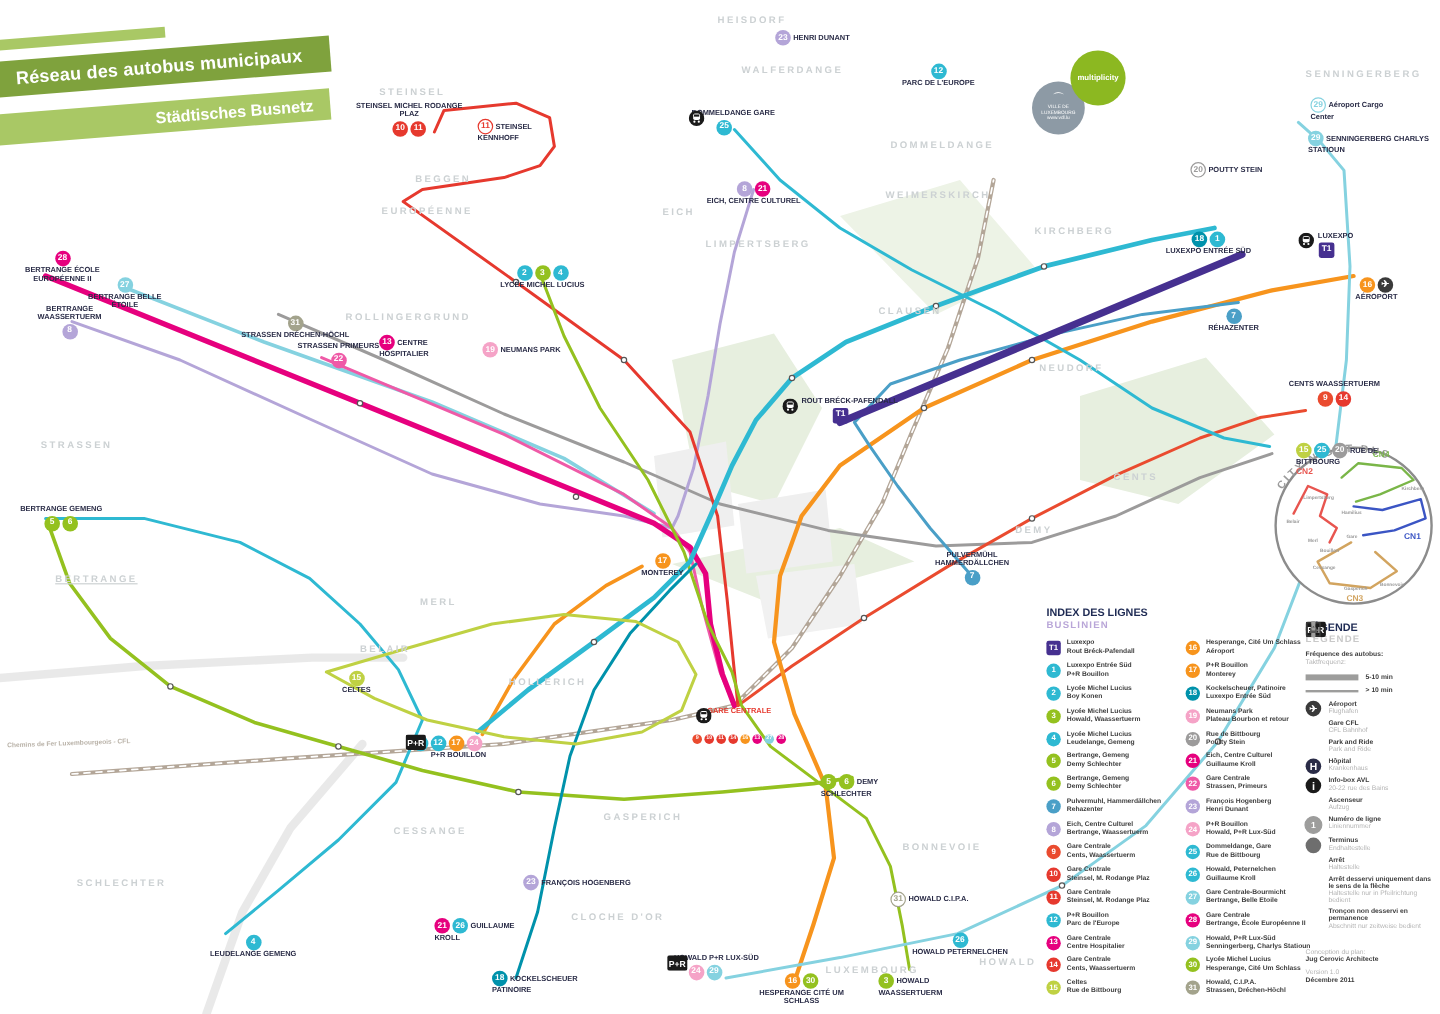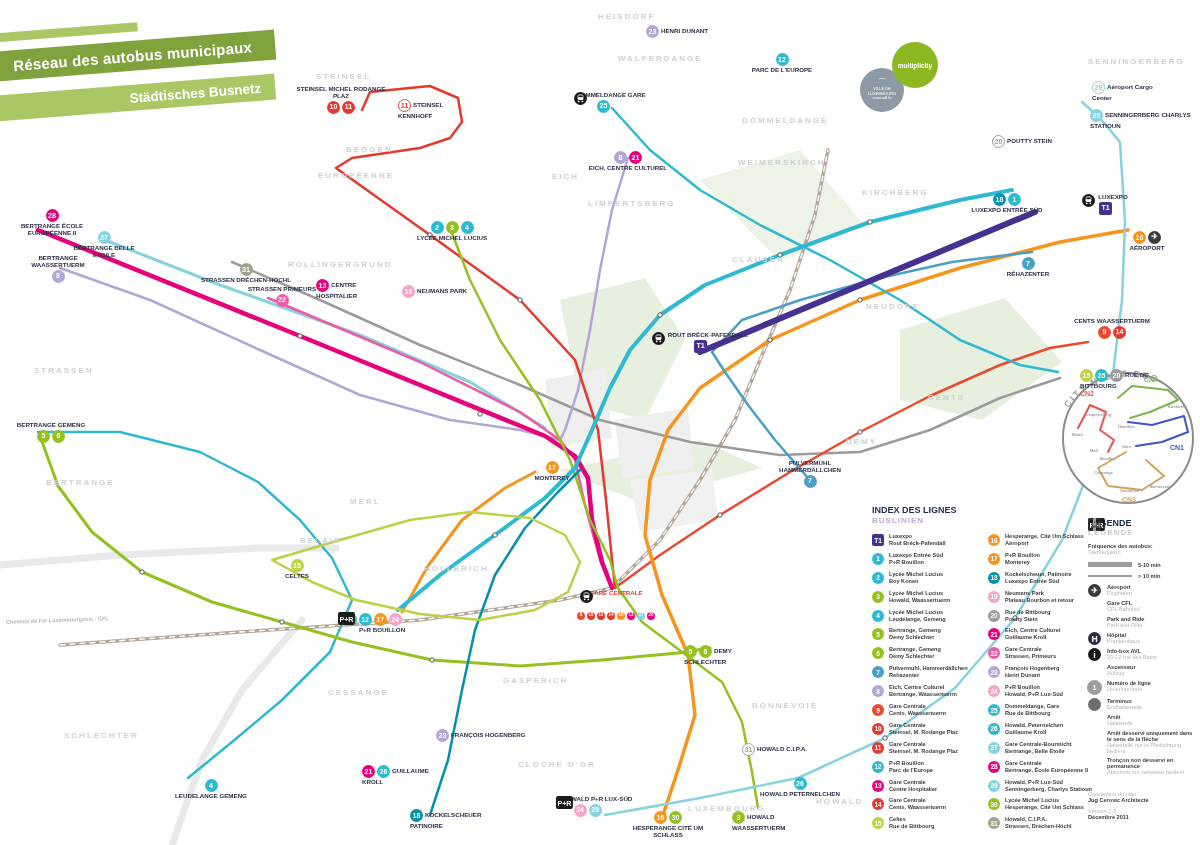--- a/index.html
+++ b/index.html
@@ -561,30 +561,30 @@
       <div class="district" style="left: 346px; top: 145px;">BEGGEN</div>
       <div class="district" style="left: 738px; top: 158px;">WEIMERSKIRCH</div>
       <div class="district" style="left: 318px; top: 171px;">EUROPÉENNE</div>
       <div class="district" style="left: 552px; top: 172px;">EICH</div>
       <div class="district" style="left: 588px; top: 199px;">LIMPERTSBERG</div>
       <div class="district" style="left: 862px; top: 188px;">KIRCHBERG</div>
       <div class="district" style="left: 732px; top: 255px;">CLAUSEN</div>
       <div class="district" style="left: 866px; top: 302px;">NEUDORF</div>
       <div class="district" style="left: 288px; top: 260px;">ROLLINGERGRUND</div>
       <div class="district" style="left: 34px; top: 366px;">STRASSEN</div>
-      <div class="district" style="left: 46px; top: 478px;">BERTRANGE</div>
+      <div class="district" style="left: 46px; top: 478px; text-decoration: underline;">BERTRANGE</div>
       <div class="district" style="left: 350px; top: 497px;">MERL</div>
       <div class="district" style="left: 300px; top: 536px;">BELAIR</div>
       <div class="district" style="left: 424px; top: 564px;">HOLLERICH</div>
       <div class="district" style="left: 846px; top: 437px;">DEMY</div>
       <div class="district" style="left: 928px; top: 393px;">CENTS</div>
       <div class="district" style="left: 328px; top: 688px;">CESSANGE</div>
       <div class="district" style="left: 503px; top: 676px;">GASPERICH</div>
       <div class="district" style="left: 64px; top: 731px;">SCHLECHTER</div>
-      <div class="district" style="left: 518px; top: 760px;">CLOCHE D'OR</div>
+      <div class="district" style="left: 476px; top: 760px;">CLOCHE D'OR</div>
       <div class="district" style="left: 752px; top: 701px;">BONNEVOIE</div>
       <div class="district" style="left: 816px; top: 760px; margin-top: 37px;">HOWALD</div>
       <div class="district" style="left: 688px; top: 804px;">LUXEMBOURG</div>
     </div>
   <div id="terminals">
       <div class="terminal center" style="left: 6px; top: 208px; width: 92px;">
         <span class="badges">
           <span class="badge" style="background: rgb(230, 0, 126);">28</span>
         </span>
         <span class="lbl">BERTRANGE ÉCOLE EUROPÉENNE II</span>

